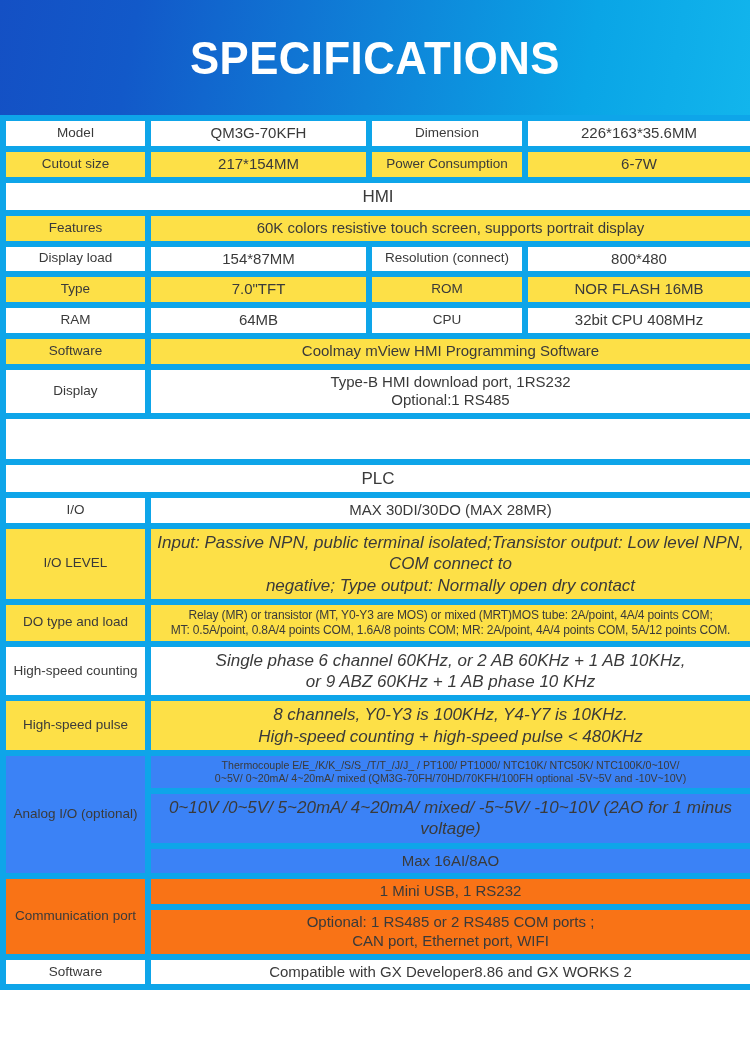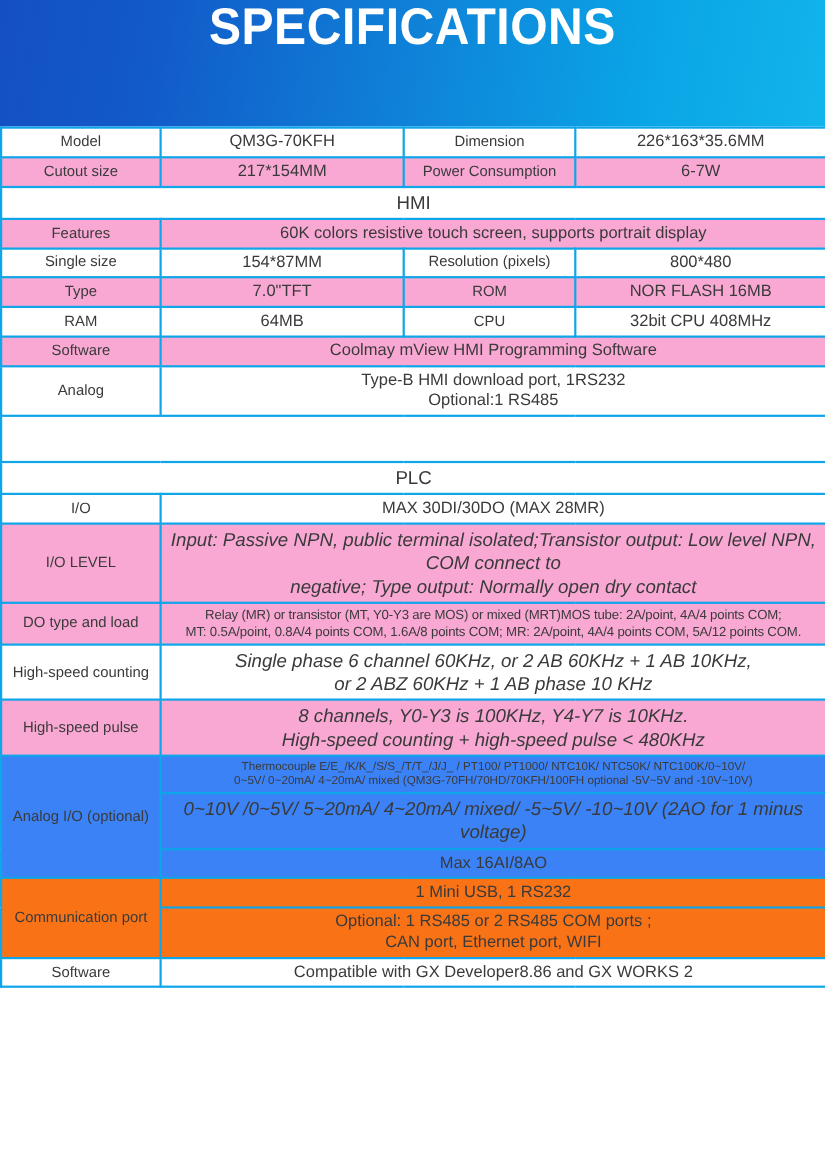--- a/index.html
+++ b/index.html
@@ -15,20 +15,21 @@
     color: #333333;
     overflow: hidden;
   }
 
   
   .banner {
     width: 750px;
     height: 115px;
     background: linear-gradient(100deg, #1450c4 0%, #1259c9 18%, #0f82d8 50%, #0aa5e6 78%, #12b5ec 100%);
     display: flex;
+    align-items: center;
     justify-content: center;
     box-sizing: border-box;
   }
   .banner-title {
     color: #ffffff;
     font-size: 47px;
     font-weight: bold;
     letter-spacing: 0.5px;
     line-height: 1;
     font-family: "Liberation Sans Narrow", "Liberation Sans", sans-serif;
@@ -38,30 +39,30 @@
   }
 
   
   .spec-table {
     width: 750px;
     border-collapse: collapse;
     table-layout: fixed;
     font-size: 12.5px;
   }
   .spec-table td {
-    border: 2px solid #0ea5e9;
+    border: 6px solid #0ea5e9;
     padding: 3px 4px;
     text-align: center;
     vertical-align: middle;
     color: #3a3a3a;
     line-height: 1.25;
     word-wrap: break-word;
   }
   .row-white  > td { background: #ffffff; }
-  .row-shade  > td { background: #f9a8d4; }
+  .row-shade  > td { background: #fde047; }
   td.shade { background: #f97316; }
   td.white { background: #3b82f6; text-align: center; }
 
   .lbl { font-size: 13.5px; }
   .section { font-size: 17px; padding: 10px 4px; }
   .mid { font-size: 15px; }
   .sm  { font-size: 17px; font-style: italic; }
   .xs  { font-size: 10.6px; }
   .xxs { font-size: 12px; letter-spacing: -0.15px; }
 
@@ -105,23 +106,23 @@
     <tr class="row-white">
       <td class="section" colspan="4">HMI</td>
     </tr>
 
     <tr class="row-shade">
       <td class="lbl">Features</td>
       <td class="mid" colspan="3">60K colors resistive touch screen, supports portrait display</td>
     </tr>
 
     <tr class="row-white">
-      <td class="lbl">Single size</td>
+      <td class="lbl">Display load</td>
       <td class="mid">154*87MM</td>
-      <td class="lbl">Resolution (pixels)</td>
+      <td class="lbl">Resolution (connect)</td>
       <td class="mid">800*480</td>
     </tr>
 
     <tr class="row-shade">
       <td class="lbl">Type</td>
       <td class="mid">7.0"TFT</td>
       <td class="lbl">ROM</td>
       <td class="mid">NOR FLASH 16MB</td>
     </tr>
 
@@ -131,21 +132,21 @@
       <td class="lbl">CPU</td>
       <td class="mid">32bit CPU 408MHz</td>
     </tr>
 
     <tr class="row-shade">
       <td class="lbl">Software</td>
       <td class="mid" colspan="3">Coolmay mView HMI Programming Software</td>
     </tr>
 
     <tr class="row-white">
-      <td class="lbl">Analog</td>
+      <td class="lbl">Display</td>
       <td class="mid" colspan="3">
         <div>Type-B HMI download port, 1RS232</div>
         <div>Optional:1 RS485</div>
       </td>
     </tr>
 
     <tr class="row-white h-empty">
       <td colspan="4">&nbsp;</td>
     </tr>
 
@@ -171,21 +172,21 @@
       <td class="xxs" colspan="3">
         <div>Relay (MR) or transistor (MT, Y0-Y3 are MOS) or mixed (MRT)MOS tube: 2A/point, 4A/4 points COM;</div>
         <div>MT: 0.5A/point, 0.8A/4 points COM, 1.6A/8 points COM; MR: 2A/point, 4A/4 points COM, 5A/12 points COM.</div>
       </td>
     </tr>
 
     <tr class="row-white">
       <td class="lbl">High-speed counting</td>
       <td class="sm" colspan="3">
         <div>Single phase 6 channel 60KHz, or 2 AB 60KHz + 1 AB 10KHz,</div>
-        <div>or 2 ABZ 60KHz + 1 AB phase 10 KHz</div>
+        <div>or 9 ABZ 60KHz + 1 AB phase 10 KHz</div>
       </td>
     </tr>
 
     <tr class="row-shade">
       <td class="lbl">High-speed pulse</td>
       <td class="sm" colspan="3">
         <div>8 channels, Y0-Y3 is 100KHz, Y4-Y7 is 10KHz.</div>
         <div>High-speed counting + high-speed pulse &lt; 480KHz</div>
       </td>
     </tr>

